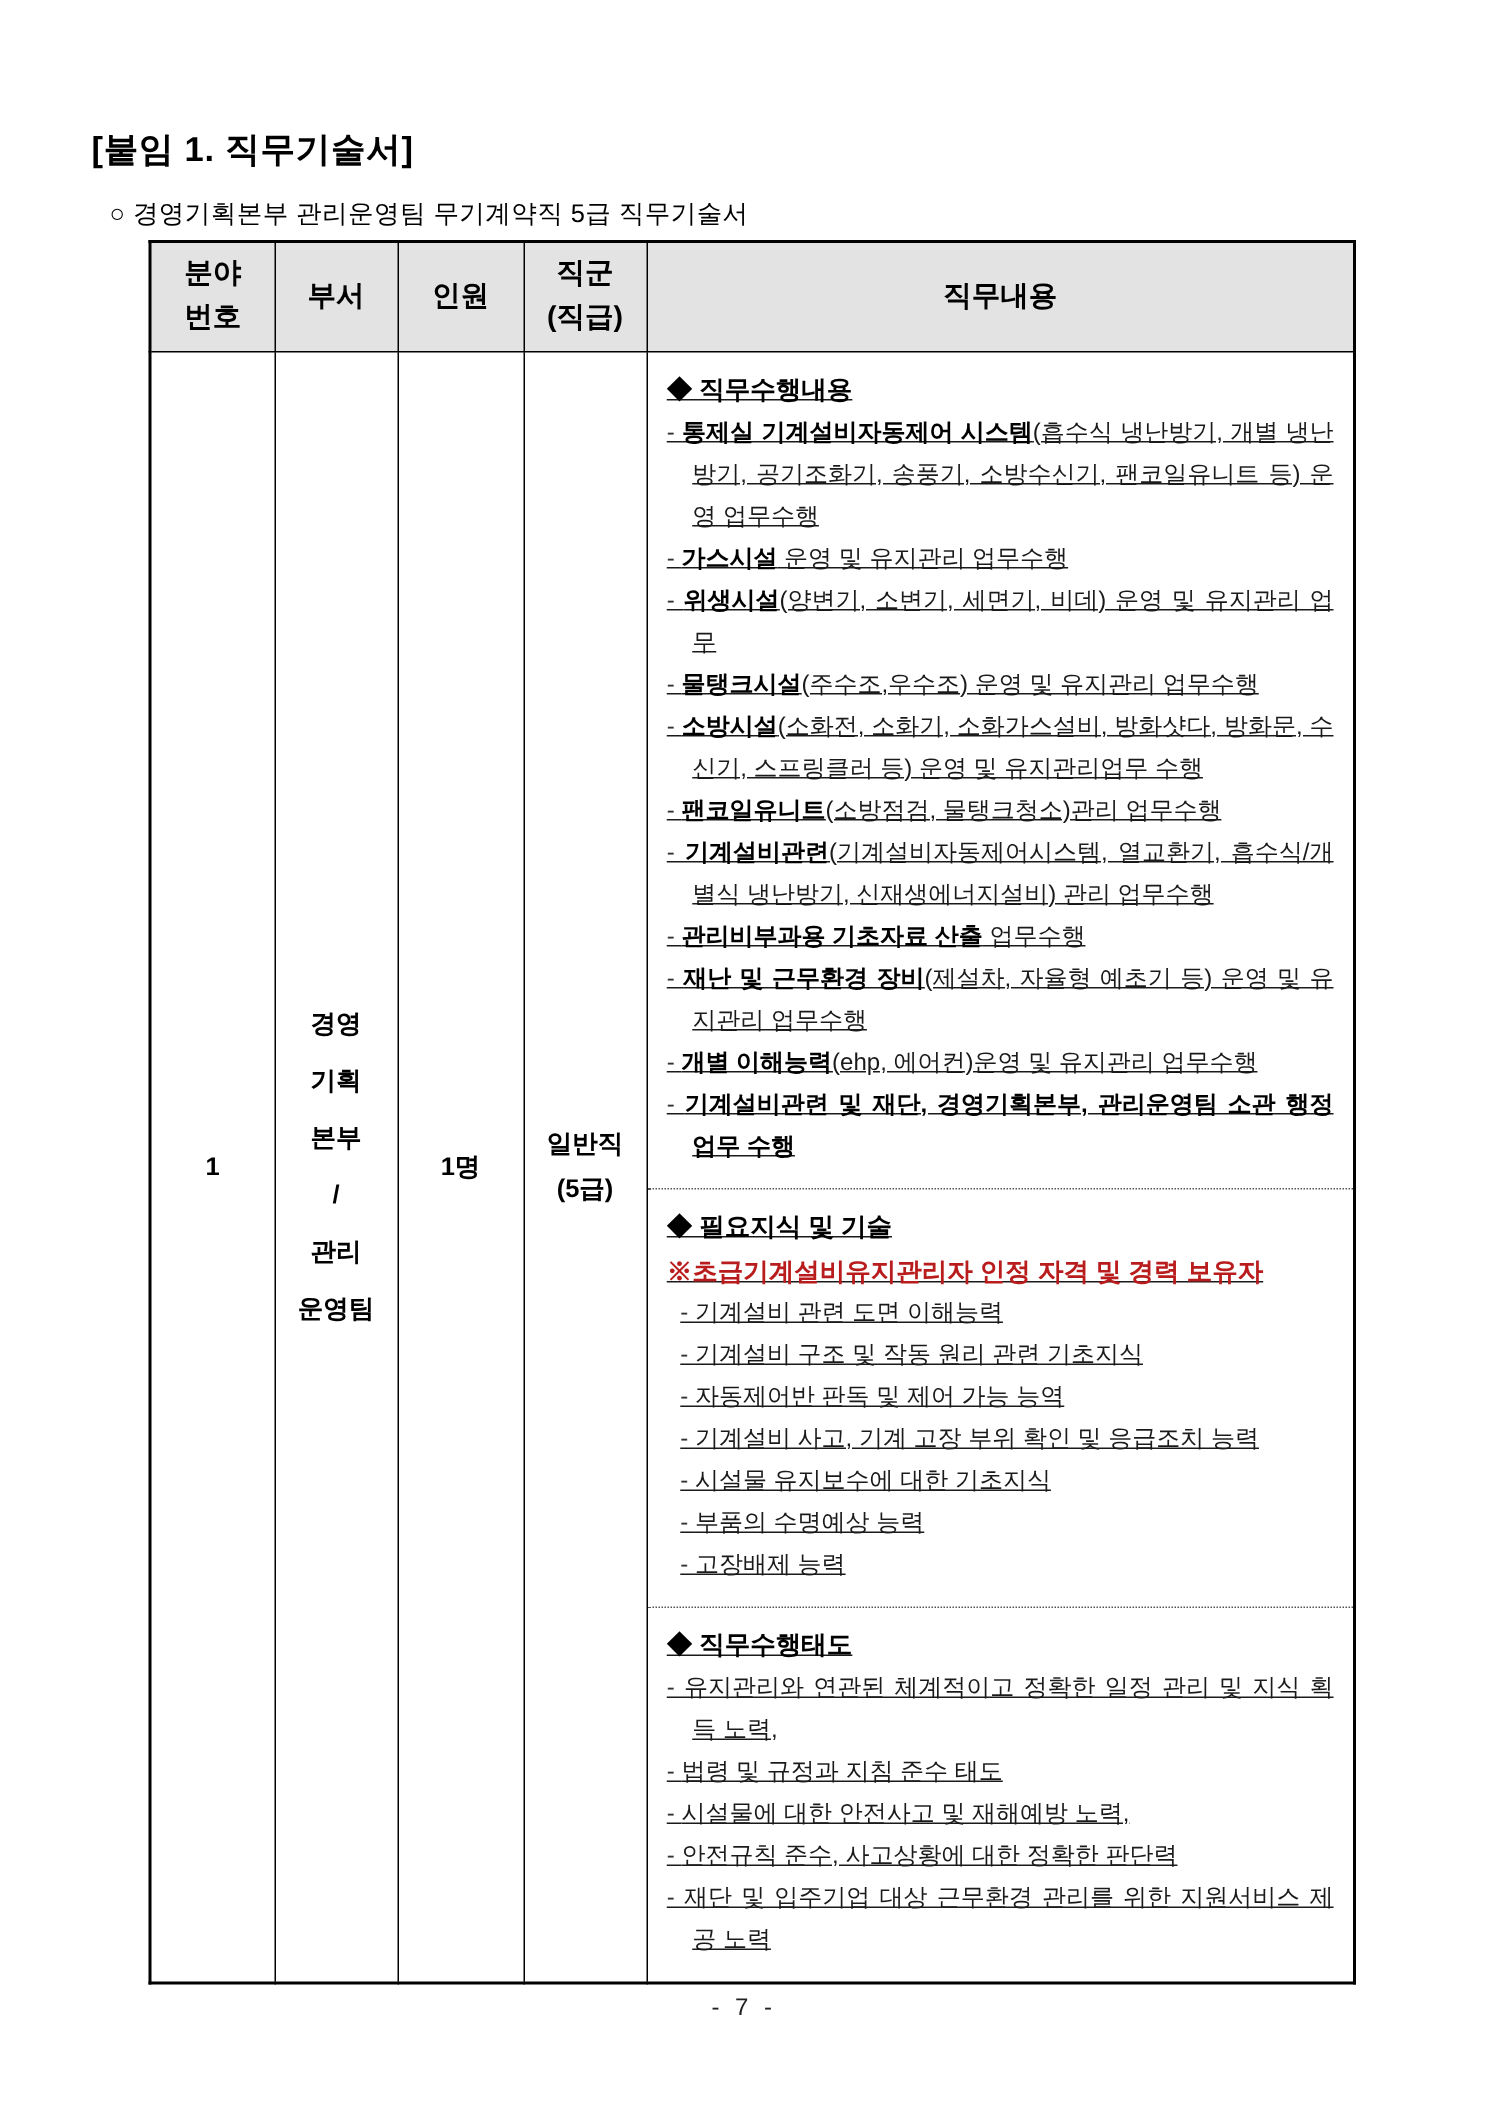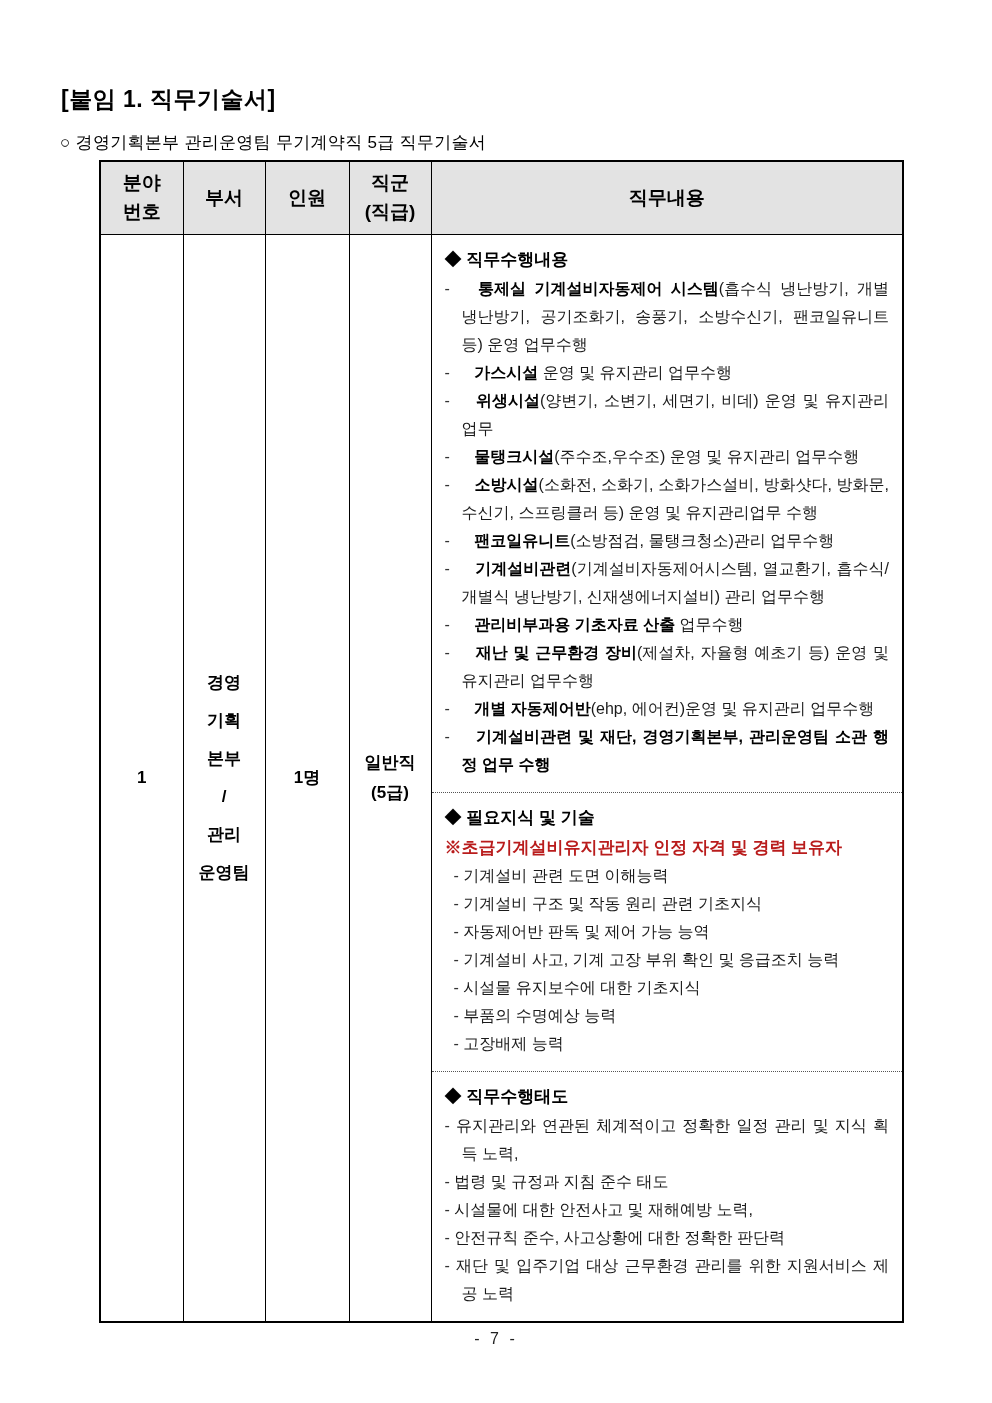--- a/index.html
+++ b/index.html
@@ -7,21 +7,21 @@
   html,body { margin:0; padding:0; }
   body {
     width:992px; height:1403px; background:#ffffff; position:relative;
     font-family:"Liberation Sans", sans-serif; color:var(--text);
   }
   .doc-title {
     position:absolute; left:61px; top:84px;
     font-size:23px; font-weight:700; letter-spacing:0.5px; color:#000;
   }
   .doc-subtitle {
-    position:absolute; left:60px; top:131px;
+    position:absolute; left:73px; top:131px;
     font-size:17px; color:#000; letter-spacing:0.3px;
   }
   table.job-table {
     position:absolute; left:99px; top:160px; width:803px;
     border-collapse:collapse; table-layout:fixed;
     border:2px solid var(--border);
   }
   table.job-table th, table.job-table td {
     border:1px solid var(--border);
   }
@@ -31,32 +31,32 @@
     height:73px; text-align:center; vertical-align:middle;
     white-space:pre-line; line-height:1.5;
   }
   td.c {
     text-align:center; vertical-align:middle;
     font-size:17px; font-weight:700; color:#000;
     white-space:pre-line;
   }
   td.dept { line-height:38px; }
   td.jobgroup { line-height:30px;text-align:center; }
-  td.content { vertical-align:top; padding:0; }
+  td.content { vertical-align:top; padding:0;text-decoration:underline; }
   .section { padding:10px 13px 13px 13px; }
   .section + .section { border-top:1px dotted #555; }
   .sec-heading { font-weight:700; font-size:17px; line-height:30px; color:#000; }
   .sec-note { font-weight:700; font-size:17px; line-height:29px; color:#b91c1c; }
   .item {
     font-size:16px; line-height:28px;
     padding-left:17px; text-indent:-17px;
     text-align:justify; word-break:break-all; color:#1a1a1a;
   }
   .item.indent { margin-left:9px; }
-  .item .b { font-weight:700; color:#000;margin-left:20px; }
+  .item .b { font-weight:700; color:#000; }
   .item .dash { color:#333; }
   .page-footer {
     position:absolute; left:0; top:1330px; width:100%;
     text-align:center; font-size:16px; letter-spacing:3px; color:#222;
   }
 </style>
 </head>
 <body>
 
 <div class="doc-title">[붙임 1. 직무기술서]</div>
@@ -98,21 +98,21 @@
             <div class="sec-heading">◆ 직무수행내용</div>
             <div class="item"><span class="dash">- </span><span class="b">통제실 기계설비자동제어 시스템</span>(흡수식 냉난방기, 개별 냉난방기, 공기조화기, 송풍기, 소방수신기, 팬코일유니트 등) 운영 업무수행</div>
             <div class="item"><span class="dash">- </span><span class="b">가스시설</span> 운영 및 유지관리 업무수행</div>
             <div class="item"><span class="dash">- </span><span class="b">위생시설</span>(양변기, 소변기, 세면기, 비데) 운영 및 유지관리 업무</div>
             <div class="item"><span class="dash">- </span><span class="b">물탱크시설</span>(주수조,우수조) 운영 및 유지관리 업무수행</div>
             <div class="item"><span class="dash">- </span><span class="b">소방시설</span>(소화전, 소화기, 소화가스설비, 방화샷다, 방화문, 수신기, 스프링클러 등) 운영 및 유지관리업무 수행</div>
             <div class="item"><span class="dash">- </span><span class="b">팬코일유니트</span>(소방점검, 물탱크청소)관리 업무수행</div>
             <div class="item"><span class="dash">- </span><span class="b">기계설비관련</span>(기계설비자동제어시스템, 열교환기, 흡수식/개별식 냉난방기, 신재생에너지설비) 관리 업무수행</div>
             <div class="item"><span class="dash">- </span><span class="b">관리비부과용 기초자료 산출</span> 업무수행</div>
             <div class="item"><span class="dash">- </span><span class="b">재난 및 근무환경 장비</span>(제설차, 자율형 예초기 등) 운영 및 유지관리 업무수행</div>
-            <div class="item"><span class="dash">- </span><span class="b">개별 자동제어반</span>(ehp, 에어컨)운영 및 유지관리 업무수행</div>
+            <div class="item"><span class="dash">- </span><span class="b">개별 이해능력</span>(ehp, 에어컨)운영 및 유지관리 업무수행</div>
             <div class="item"><span class="dash">- </span><span class="b">기계설비관련 및 재단, 경영기획본부, 관리운영팀 소관 행정 업무 수행</span></div>
           </div>
           <div class="section">
             <div class="sec-heading">◆ 필요지식 및 기술</div>
             <div class="sec-note">※초급기계설비유지관리자 인정 자격 및 경력 보유자</div>
             <div class="item indent"><span class="dash">- </span>기계설비 관련 도면 이해능력</div>
             <div class="item indent"><span class="dash">- </span>기계설비 구조 및 작동 원리 관련 기초지식</div>
             <div class="item indent"><span class="dash">- </span>자동제어반 판독 및 제어 가능 능역</div>
             <div class="item indent"><span class="dash">- </span>기계설비 사고, 기계 고장 부위 확인 및 응급조치 능력</div>
             <div class="item indent"><span class="dash">- </span>시설물 유지보수에 대한 기초지식</div>

